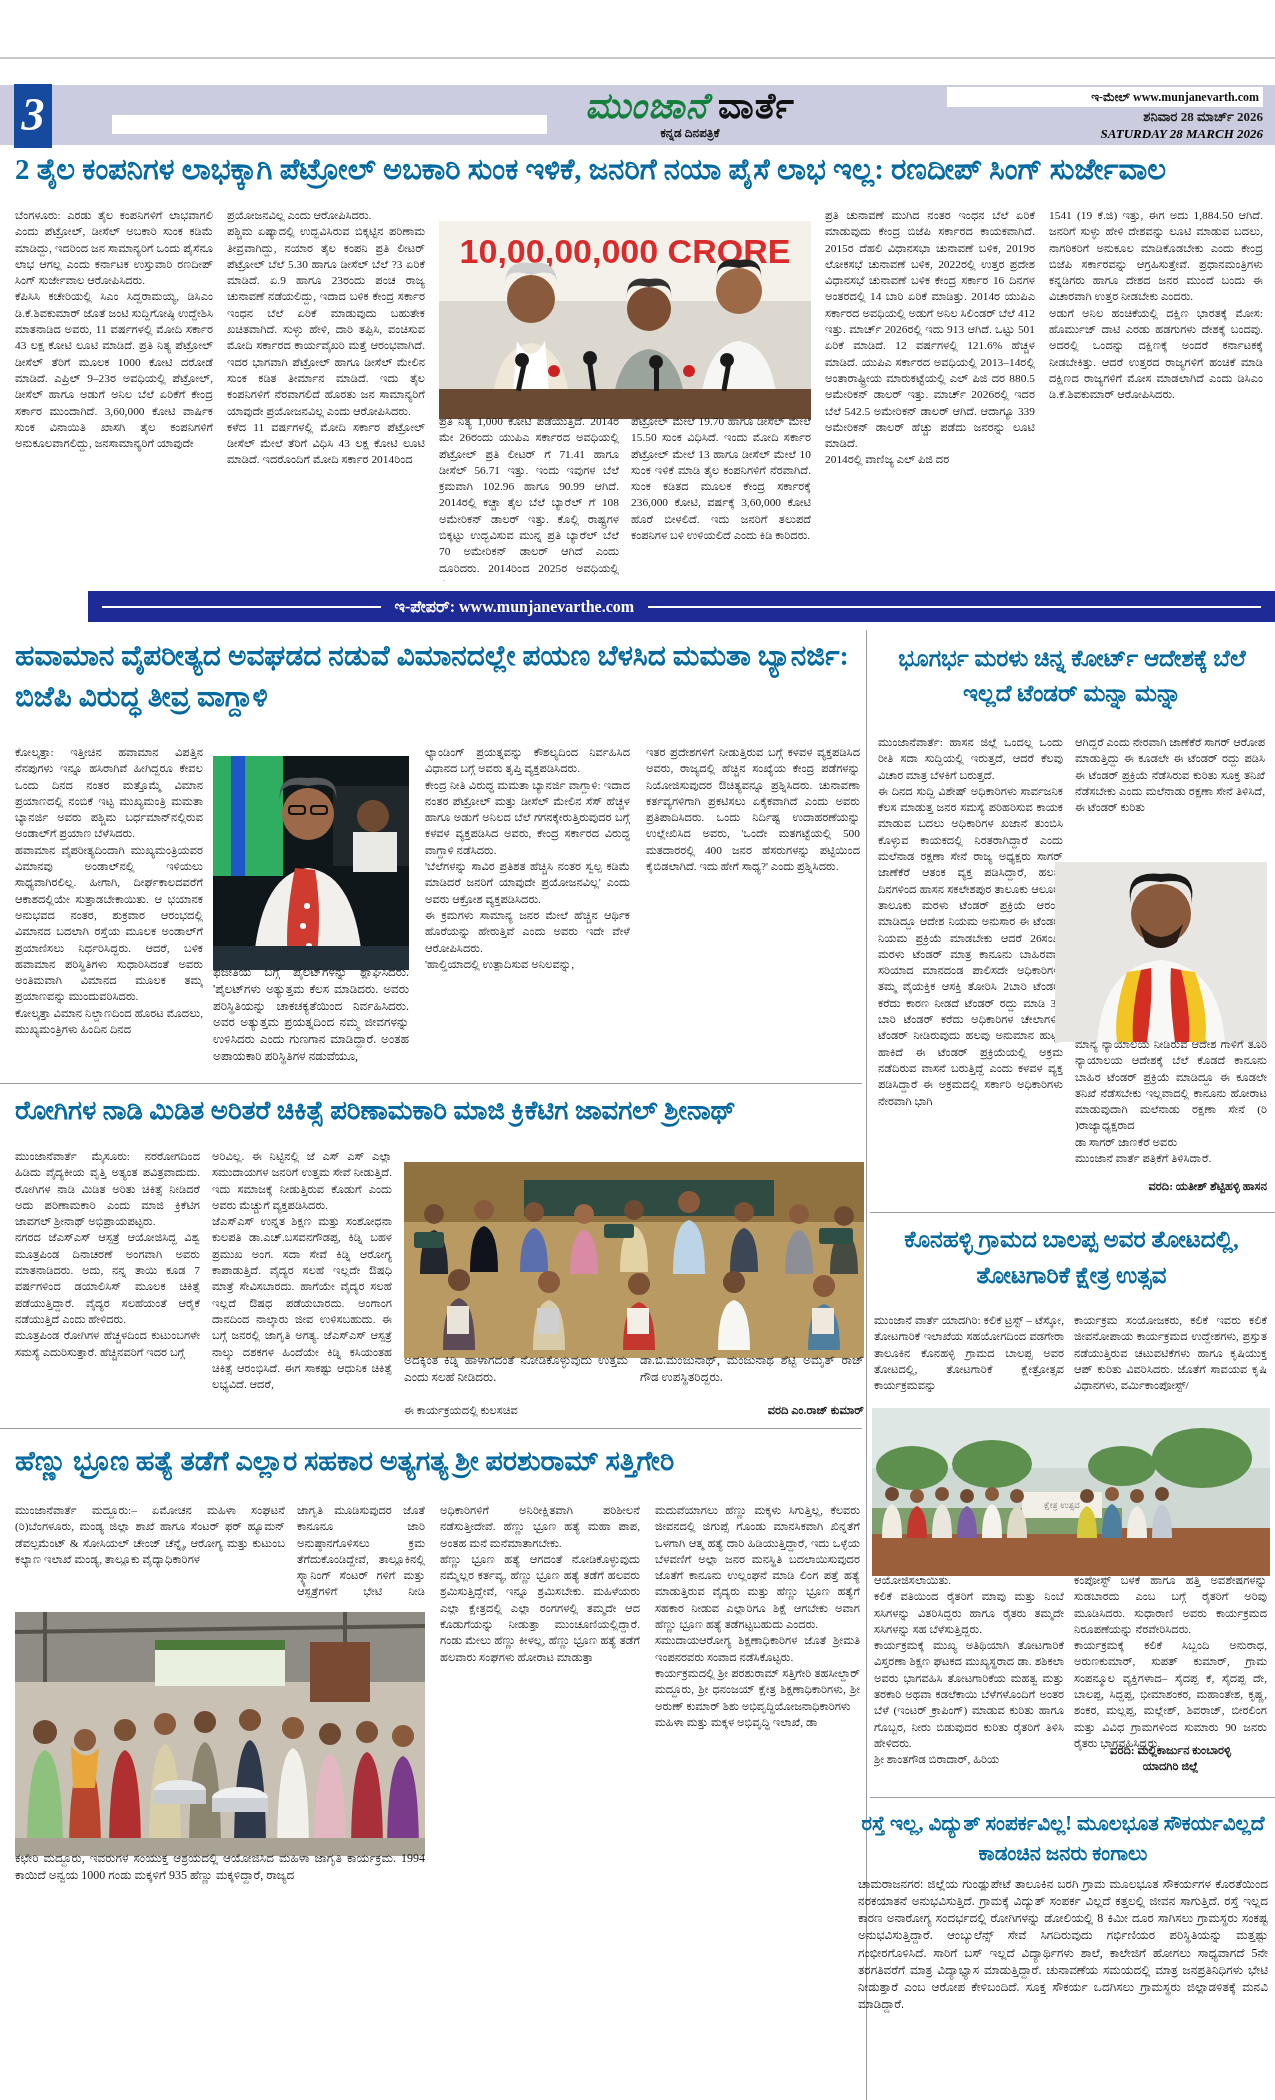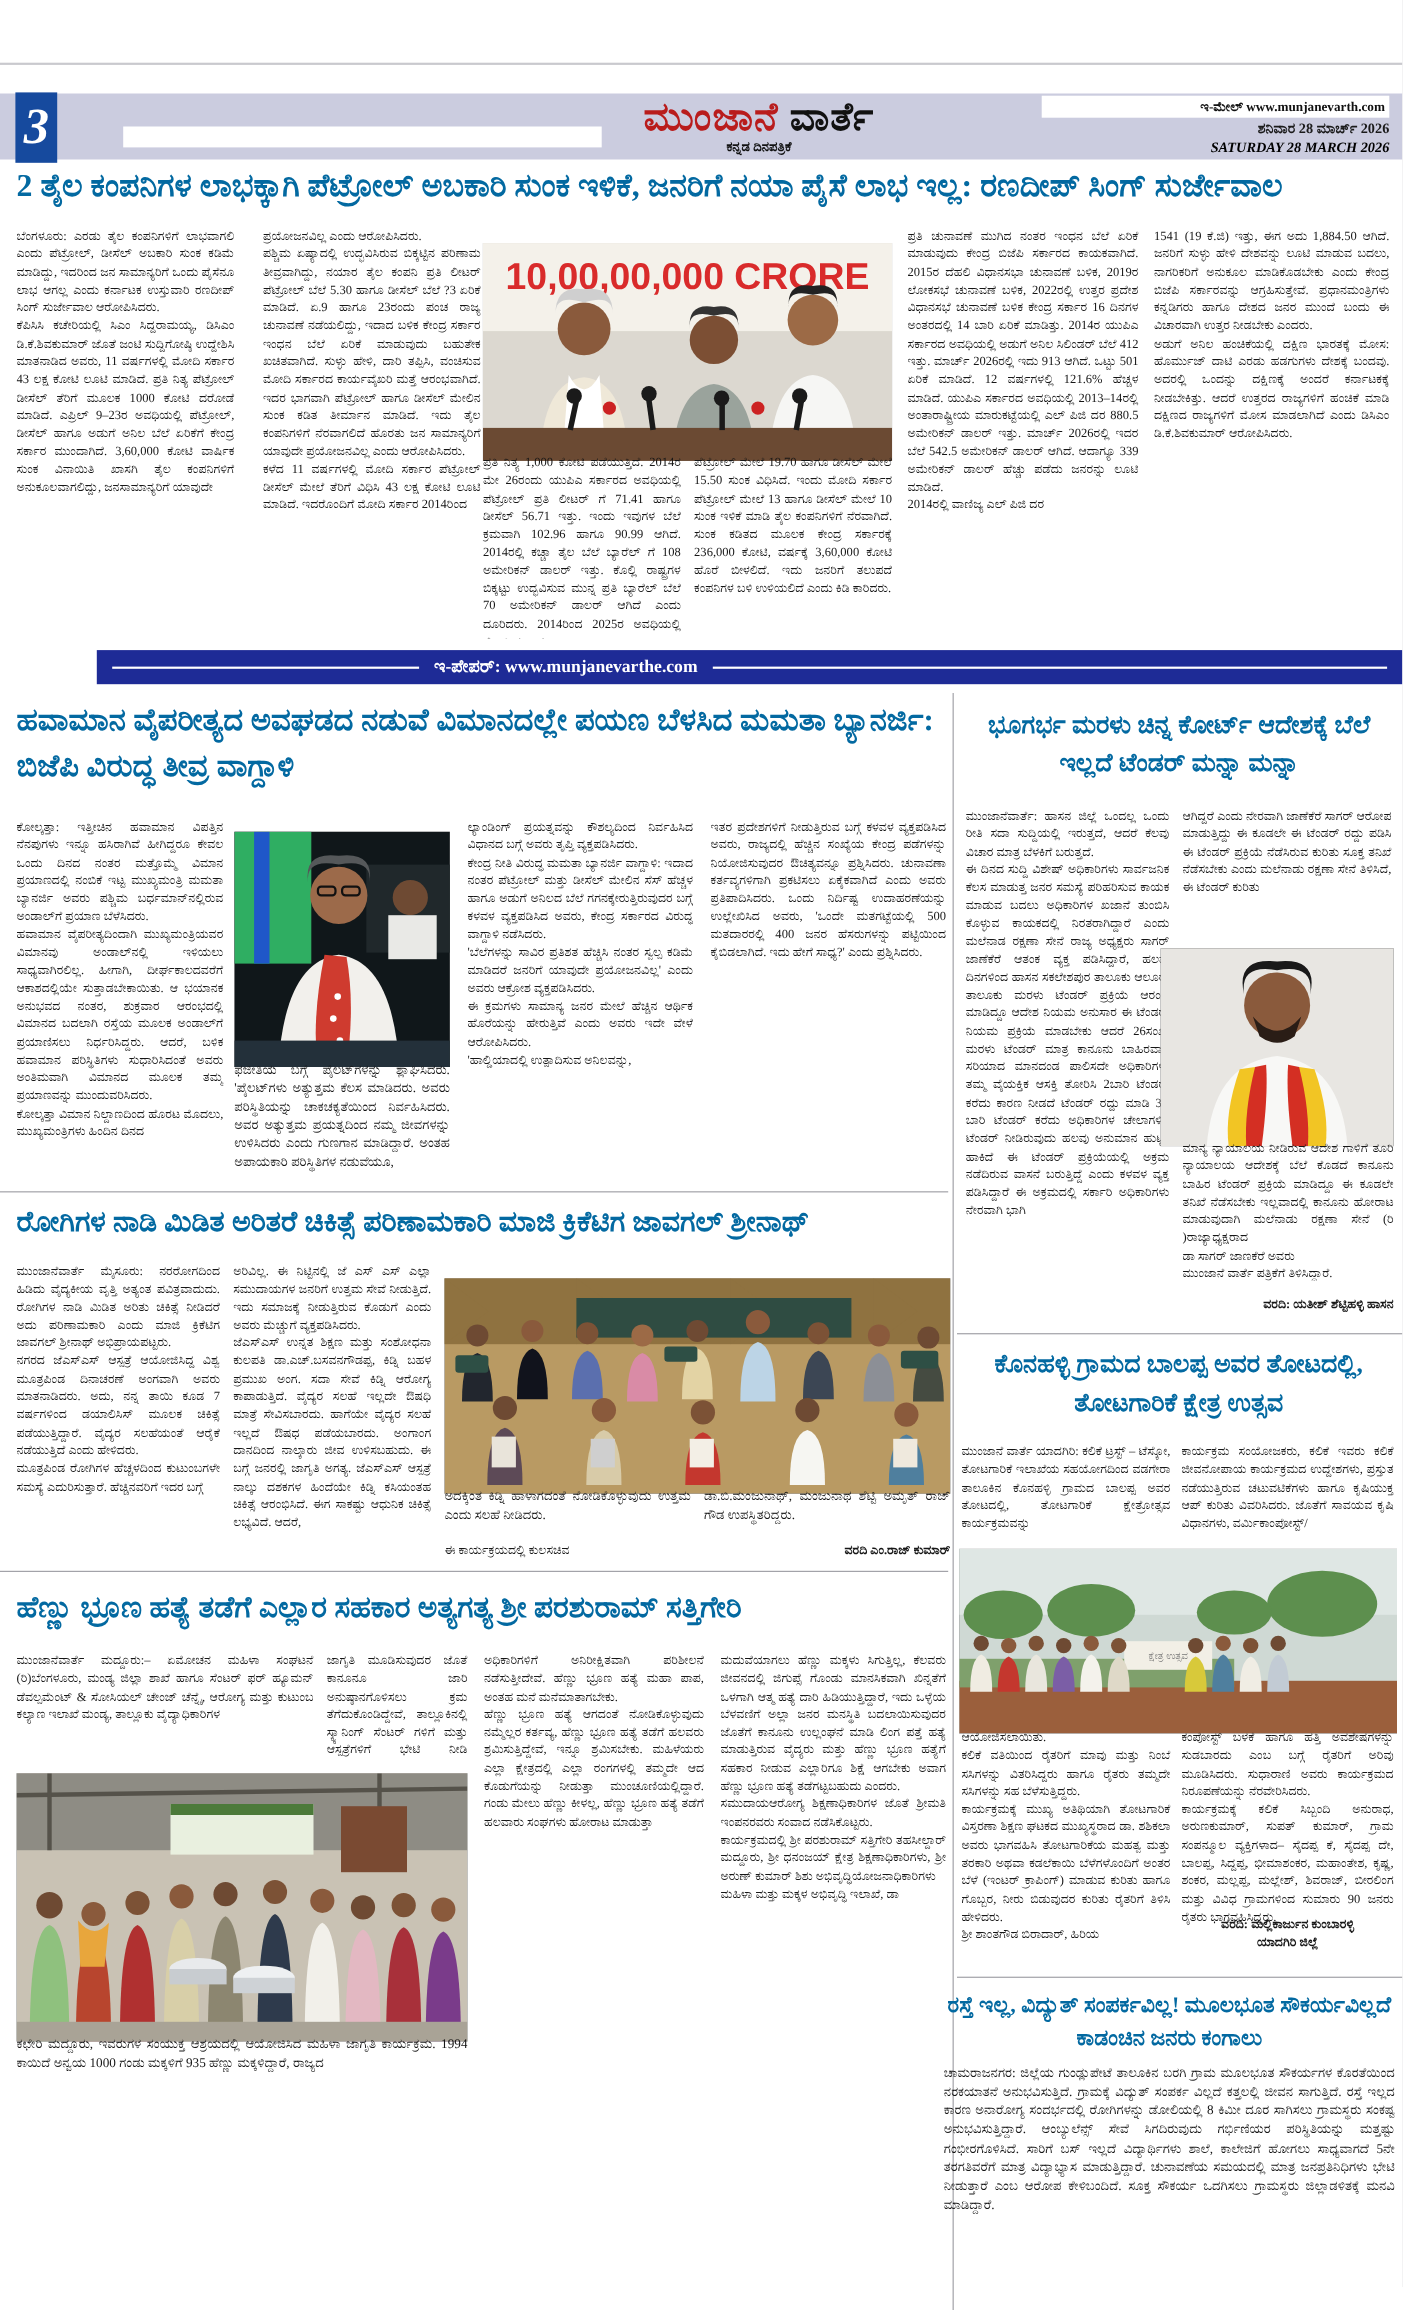--- a/index.html
+++ b/index.html
@@ -8,21 +8,21 @@
   .rule-h{position:absolute;background:#9a9aa0;height:1px;}
   .rule-v{position:absolute;background:#9a9aa0;width:1px;}
   
   #hdr-topline{position:absolute;left:0;top:57px;width:1275px;height:2px;background:#c9c9ce;}
   #hdr-band{position:absolute;left:0;top:85px;width:1275px;height:60px;background:#cbccdf;}
   #hdr-whitestrip{position:absolute;left:112px;top:115px;width:435px;height:19px;background:#ffffff;}
   #pageno-box{position:absolute;left:14px;top:84px;width:38px;height:64px;background:#164a9e;
               color:#fff;font-size:46px;font-weight:bold;font-style:italic;text-align:center;line-height:62px;}
   #masthead{position:absolute;left:480px;top:88px;width:420px;text-align:center;}
   #masthead .t{font-size:36px;font-weight:bold;letter-spacing:1px;line-height:1.0;}
-  #masthead .t .red{color:#b91c1c;}
+  #masthead .t .red{color:#15803d;font-style:italic;}
   #masthead .sub{font-size:12px;font-weight:bold;margin-top:2px;}
   #hdr-emailbox{position:absolute;left:947px;top:87px;width:316px;height:20px;background:#ffffff;
                 font-size:12px;font-weight:bold;text-align:right;line-height:20px;padding-right:4px;box-sizing:border-box;}
   #hdr-date-kn{position:absolute;left:947px;top:109px;width:316px;font-size:13px;font-weight:bold;text-align:right;color:#1b1b1b;}
   #hdr-date-en{position:absolute;left:947px;top:126px;width:316px;font-size:13px;font-weight:bold;font-style:italic;text-align:right;color:#000;}
   
   .hl{position:absolute;font-weight:bold;color:#0369a1;font-family:"Liberation Serif",serif;}
   #lead-hl{left:15px;top:152px;width:1248px;font-size:29px;line-height:1.2;}
   #mamata-hl{left:15px;top:636px;width:845px;font-size:28px;line-height:1.45;}
   #tender-hl{left:876px;top:642px;width:392px;font-size:23px;line-height:1.5;text-align:center;}
@@ -58,21 +58,21 @@
     <div class="sub">ಕನ್ನಡ ದಿನಪತ್ರಿಕೆ</div>
   </div>
   <div id="hdr-emailbox">ಇ-ಮೇಲ್ www.munjanevarth.com</div>
   <div id="hdr-date-kn">ಶನಿವಾರ 28 ಮಾರ್ಚ್ 2026</div>
   <div id="hdr-date-en">SATURDAY 28 MARCH 2026</div>
 
   <div id="lead-hl" class="hl">2 ತೈಲ ಕಂಪನಿಗಳ ಲಾಭಕ್ಕಾಗಿ ಪೆಟ್ರೋಲ್ ಅಬಕಾರಿ ಸುಂಕ ಇಳಿಕೆ, ಜನರಿಗೆ ನಯಾ ಪೈಸೆ ಲಾಭ ಇಲ್ಲ: ರಣದೀಪ್ ಸಿಂಗ್ ಸುರ್ಜೇವಾಲ</div>
 
   <div class="col" style="left:15px;top:207px;width:198px;height:374px;">ಬೆಂಗಳೂರು: ಎರಡು ತೈಲ ಕಂಪನಿಗಳಿಗೆ ಲಾಭವಾಗಲಿ ಎಂದು ಪೆಟ್ರೋಲ್, ಡೀಸೆಲ್ ಅಬಕಾರಿ ಸುಂಕ ಕಡಿಮೆ ಮಾಡಿದ್ದು, ಇದರಿಂದ ಜನ ಸಾಮಾನ್ಯರಿಗೆ ಒಂದು ಪೈಸೆನೂ ಲಾಭ ಆಗಲ್ಲ ಎಂದು ಕರ್ನಾಟಕ ಉಸ್ತುವಾರಿ ರಣದೀಪ್ ಸಿಂಗ್ ಸುರ್ಜೇವಾಲ ಆರೋಪಿಸಿದರು.
 ಕೆಪಿಸಿಸಿ ಕಚೇರಿಯಲ್ಲಿ ಸಿಎಂ ಸಿದ್ದರಾಮಯ್ಯ, ಡಿಸಿಎಂ ಡಿ.ಕೆ.ಶಿವಕುಮಾರ್ ಜೊತೆ ಜಂಟಿ ಸುದ್ದಿಗೋಷ್ಠಿ ಉದ್ದೇಶಿಸಿ ಮಾತನಾಡಿದ ಅವರು, 11 ವರ್ಷಗಳಲ್ಲಿ ಮೋದಿ ಸರ್ಕಾರ 43 ಲಕ್ಷ ಕೋಟಿ ಲೂಟಿ ಮಾಡಿದೆ. ಪ್ರತಿ ನಿತ್ಯ ಪೆಟ್ರೋಲ್ ಡೀಸೆಲ್ ತೆರಿಗೆ ಮೂಲಕ 1000 ಕೋಟಿ ದರೋಡೆ ಮಾಡಿದೆ. ಎಪ್ರಿಲ್ 9–23ರ ಅವಧಿಯಲ್ಲಿ ಪೆಟ್ರೋಲ್, ಡೀಸೆಲ್ ಹಾಗೂ ಅಡುಗೆ ಅನಿಲ ಬೆಲೆ ಏರಿಕೆಗೆ ಕೇಂದ್ರ ಸರ್ಕಾರ ಮುಂದಾಗಿದೆ. 3,60,000 ಕೋಟಿ ವಾರ್ಷಿಕ ಸುಂಕ ವಿನಾಯಿತಿ ಖಾಸಗಿ ತೈಲ ಕಂಪನಿಗಳಿಗೆ ಅನುಕೂಲವಾಗಲಿದ್ದು, ಜನಸಾಮಾನ್ಯರಿಗೆ ಯಾವುದೇ</div>
-  <div class="col" style="left:227px;top:207px;width:198px;height:374px;margin-left:12px;">ಪ್ರಯೋಜನವಿಲ್ಲ ಎಂದು ಆರೋಪಿಸಿದರು.
+  <div class="col" style="left:227px;top:207px;width:198px;height:374px;">ಪ್ರಯೋಜನವಿಲ್ಲ ಎಂದು ಆರೋಪಿಸಿದರು.
 ಪಶ್ಚಿಮ ಏಷ್ಯಾದಲ್ಲಿ ಉದ್ಭವಿಸಿರುವ ಬಿಕ್ಕಟ್ಟಿನ ಪರಿಣಾಮ ತೀವ್ರವಾಗಿದ್ದು, ನಯಾರ ತೈಲ ಕಂಪನಿ ಪ್ರತಿ ಲೀಟರ್ ಪೆಟ್ರೋಲ್ ಬೆಲೆ 5.30 ಹಾಗೂ ಡೀಸೆಲ್ ಬೆಲೆ ?3 ಏರಿಕೆ ಮಾಡಿದೆ. ಏ.9 ಹಾಗೂ 23ರಂದು ಪಂಚ ರಾಜ್ಯ ಚುನಾವಣೆ ನಡೆಯಲಿದ್ದು, ಇದಾದ ಬಳಿಕ ಕೇಂದ್ರ ಸರ್ಕಾರ ಇಂಧನ ಬೆಲೆ ಏರಿಕೆ ಮಾಡುವುದು ಬಹುತೇಕ ಖಚಿತವಾಗಿದೆ. ಸುಳ್ಳು ಹೇಳಿ, ದಾರಿ ತಪ್ಪಿಸಿ, ವಂಚಿಸುವ ಮೋದಿ ಸರ್ಕಾರದ ಕಾರ್ಯವೈಖರಿ ಮತ್ತೆ ಆರಂಭವಾಗಿದೆ. ಇದರ ಭಾಗವಾಗಿ ಪೆಟ್ರೋಲ್ ಹಾಗೂ ಡೀಸೆಲ್ ಮೇಲಿನ ಸುಂಕ ಕಡಿತ ತೀರ್ಮಾನ ಮಾಡಿದೆ. ಇದು ತೈಲ ಕಂಪನಿಗಳಿಗೆ ನೆರವಾಗಲಿದೆ ಹೊರತು ಜನ ಸಾಮಾನ್ಯರಿಗೆ ಯಾವುದೇ ಪ್ರಯೋಜನವಿಲ್ಲ ಎಂದು ಆರೋಪಿಸಿದರು.
 ಕಳೆದ 11 ವರ್ಷಗಳಲ್ಲಿ ಮೋದಿ ಸರ್ಕಾರ ಪೆಟ್ರೋಲ್ ಡೀಸೆಲ್ ಮೇಲೆ ತೆರಿಗೆ ವಿಧಿಸಿ 43 ಲಕ್ಷ ಕೋಟಿ ಲೂಟಿ ಮಾಡಿದೆ. ಇದರೊಂದಿಗೆ ಮೋದಿ ಸರ್ಕಾರ 2014ರಿಂದ</div>
 
   <div class="photo" style="left:439px;top:209px;width:372px;height:198px;">
     <svg width="372" height="198" viewBox="0 0 372 198">
       <rect width="372" height="198" fill="#dcd8d0"></rect>
       <rect x="0" y="0" width="372" height="80" fill="#f4f1ea"></rect>
       <text x="186" y="42" font-size="34" font-weight="bold" fill="#d92b2b" text-anchor="middle" font-family="Liberation Sans,sans-serif" id="banner-text-svg">10,00,00,000 CRORE</text>
 
       <circle cx="92" cy="78" r="24" fill="#8a5a3c"></circle>

